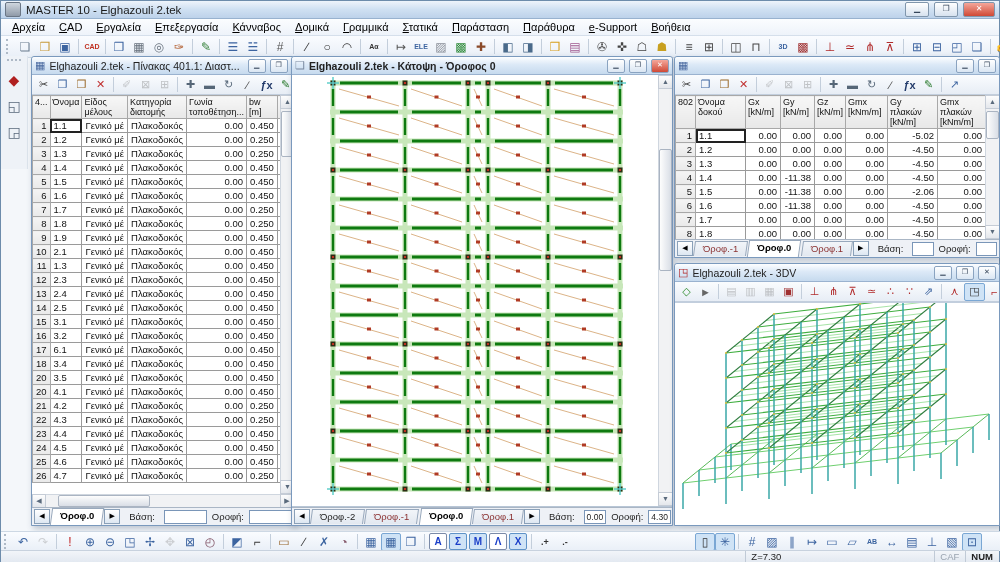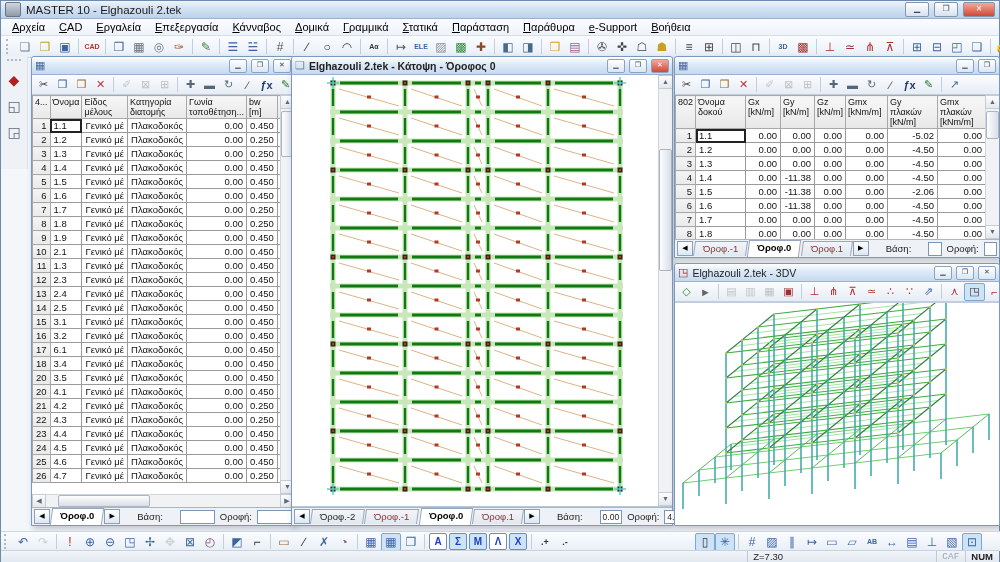--- a/index.html
+++ b/index.html
@@ -76,32 +76,32 @@
   
   .tabstrip{height:17px;display:flex;align-items:center;background:#eef1f6;border-top:1px solid #aab6c5;
     font-size:9.5px;padding:0 2px;gap:1px;}
   .tab-arr{width:14px;height:13px;border:1px solid #8aa0b8;background:linear-gradient(#fff,#dde7f2);
     font-size:7px;line-height:12px;text-align:center;flex:0 0 auto;}
   .tab{padding:0 8px;height:14px;line-height:14px;border:1px solid #98a8bc;border-bottom:none;
     background:linear-gradient(#f2f5f9,#e2e8f0);color:#222;transform:skewX(-8deg);}
   .tab>span{display:inline-block;transform:skewX(8deg);}
   .tab.red{color:#8b3030;}
   .tab.active{background:#fff;font-weight:bold;color:#000;height:16px;}
-  .fldlbl{margin-left:auto;padding:0 16px;color:#222;}
+  .fldlbl{margin-left:auto;padding:0 8px;color:#222;}
   .fldlbl2{padding:0 4px;color:#222;}
   .fld{width:42px;height:12px;border:1px solid #7a96b8;background:#fff;font-size:8.5px;line-height:12px;padding:0 2px;color:#222;}
 
   
   .bottombar{position:absolute;left:0;top:530px;width:998px;height:19px;display:flex;align-items:center;
     background:linear-gradient(#fafcff,#e9eff7);border-top:1px solid #cdd8e4;padding:0 2px;}
   .statusbar{position:absolute;left:0;top:549px;width:998px;height:11px;background:linear-gradient(#f2f5f9,#e3e9f1);
     border-top:1px solid #c8d2de;display:flex;font-size:9.5px;color:#222;align-items:center;}
   .statusbar .cell{box-shadow:inset 1px 0 0 #c0cad6;padding:0 6px;height:11px;line-height:11px;white-space:nowrap;}
   .statusbar .stretch{flex:1;}
-  .statusbar .dim{color:#9aa4b0;font-family:Liberation Mono, monospace;}
+  .statusbar .dim{color:#9aa4b0;}
 
   .letterbtn{display:inline-flex;width:16px;height:15px;align-items:center;justify-content:center;
     border:1px solid #7a8aa8;border-radius:2px;background:#fff;color:#1a3ec8;font-weight:bold;font-size:10px;margin:0 1px;}
   .letterbtn.pressed{background:#cfe3f6;border-color:#5f93c8;}
 
   svg{display:block;}
 </style>
 </head>
 <body>
 
@@ -199,20 +199,21 @@
   <div class="leftdock" id="left-dock">
     <div class="hgrip"></div>
   <span class="tbi" style="color: rgb(176, 32, 32);">◆</span>
       <span class="tbi" style="color: rgb(90, 106, 124);">◱</span>
       <span class="tbi" style="color: rgb(90, 106, 124);">◲</span>
     </div>
 
   <div class="win" style="left:30px;top:55px;width:262px;height:468px;">
     <div class="wtitle">
       <span class="wicon" style="color:#4a6aa0">▦</span>
+      <span>Elghazouli 2.tek - Πίνακας 401.1: Διαστ...</span>
       <span class="spacer"></span>
       <div class="wbtn">▁</div>
       <div class="wbtn">❐</div>
       <div class="wbtn close">✕</div>
     </div>
     <div class="wtb" id="w1-toolbar">
         <span class="tbi" style="color: rgb(68, 68, 68);">✂</span>
         <span class="tbi" style="color: rgb(60, 100, 160);">❐</span>
         <span class="tbi" style="color: rgb(154, 106, 42);">❒</span>
         <span class="tbi" style="color: rgb(192, 48, 48);">✕</span>

